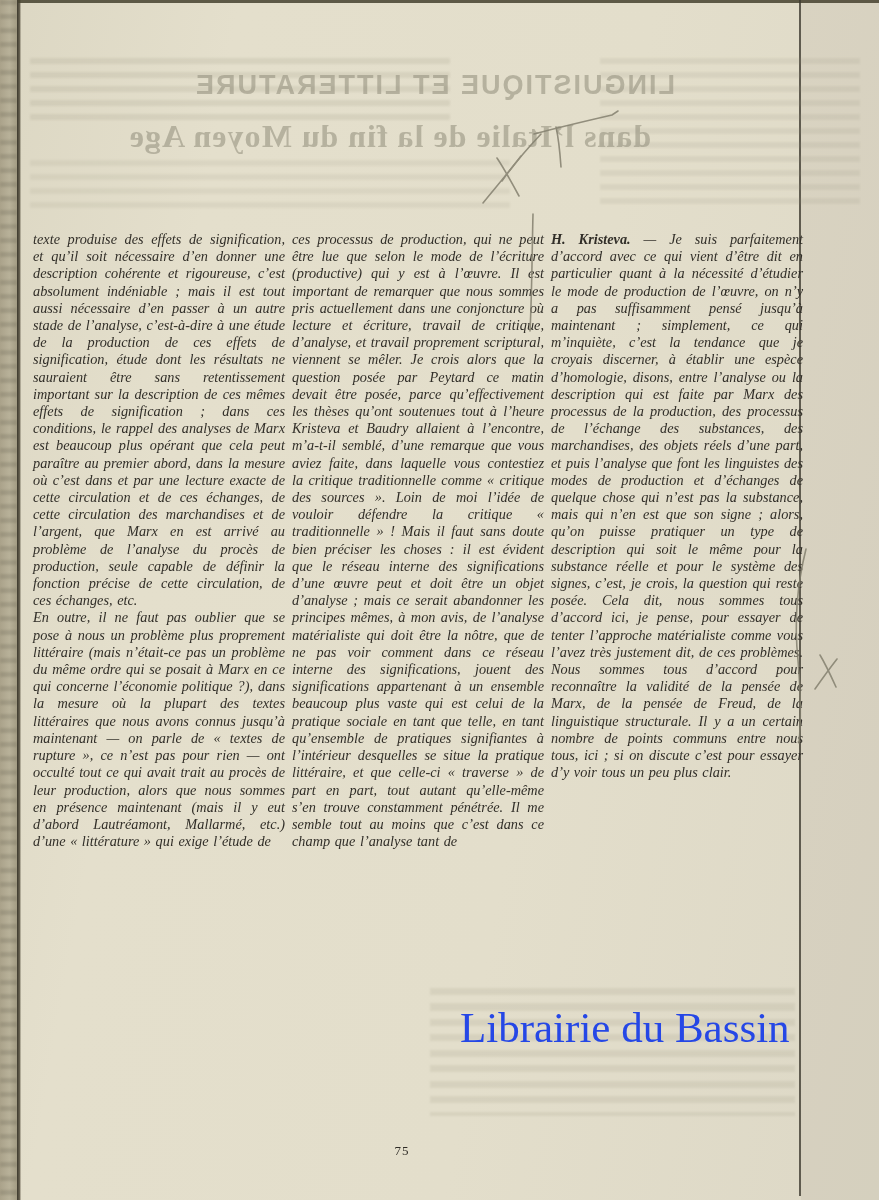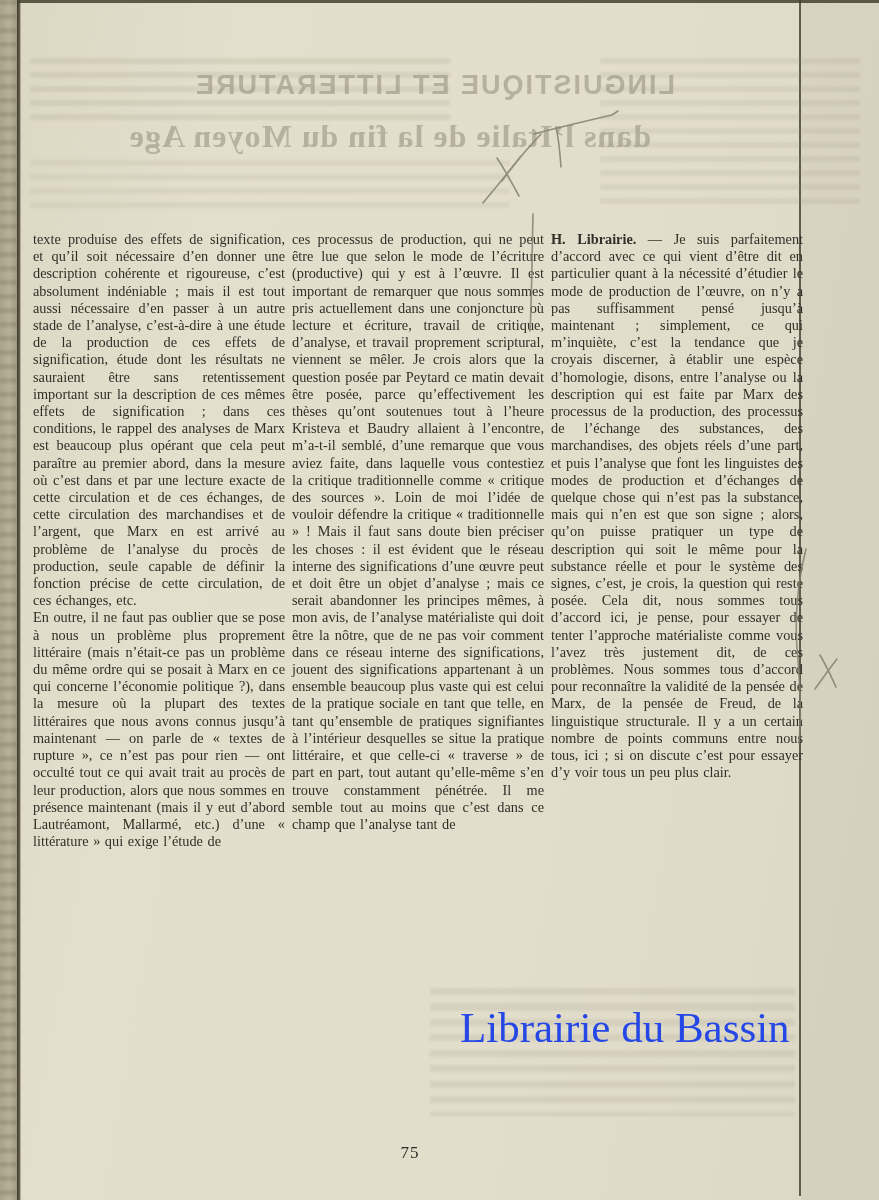--- a/index.html
+++ b/index.html
@@ -32,29 +32,29 @@
   .bleed-top-left{left:30px;top:58px;width:420px;height:70px;opacity:.55;}
   .bleed-top-right{left:600px;top:58px;width:260px;height:150px;opacity:.45;}
   .bleed-top-mid{left:30px;top:160px;width:480px;height:55px;opacity:.4;}
   .bleed-bottom{left:430px;top:988px;width:365px;height:128px;opacity:.5;
     background:repeating-linear-gradient(180deg,rgba(150,145,122,.32) 0 7px,rgba(227,222,203,0) 7px 15.5px);}
 
   
   .columns{position:absolute;left:33px;top:231px;width:770px;display:flex;gap:7px;}
   .col{width:252px;font-size:14.3px;line-height:17.2px;text-align:justify;
     word-spacing:1px;color:#312e28;}
-  .col p{margin:0;}
+  .col p{margin:0;font-style:italic;}
   .speaker{font-weight:bold;}
 
   
   .watermark{position:absolute;left:460px;top:1003px;width:400px;
     font-family:Liberation Serif, serif;font-size:43px;color:#2547e6;
     white-space:nowrap;}
-  .folio{position:absolute;left:360px;top:1143px;width:100px;text-align:center;
-    font-size:17px;letter-spacing:1px;color:#2e2b25;}
+  .folio{position:absolute;left:352px;top:1143px;width:100px;text-align:center;
+    font-size:13px;letter-spacing:1px;color:#2e2b25;}
 
   
   .pencil{position:absolute;left:0;top:0;pointer-events:none;}
 </style>
 </head>
 <body>
 
 <div class="page">
 
   <div class="left-strip">
@@ -76,21 +76,21 @@
   <div class="columns">
     <div class="col">
       <p>texte produise des effets de signification, et qu’il soit nécessaire d’en donner une description cohérente et rigoureuse, c’est absolument indéniable ; mais il est tout aussi nécessaire d’en passer à un autre stade de l’analyse, c’est-à-dire à une étude de la production de ces effets de signification, étude dont les résultats ne sauraient être sans retentissement important sur la description de ces mêmes effets de signification ; dans ces conditions, le rappel des analyses de Marx est beaucoup plus opérant que cela peut paraître au premier abord, dans la mesure où c’est dans et par une lecture exacte de cette circulation et de ces échanges, de cette circulation des marchandises et de l’argent, que Marx en est arrivé au problème de l’analyse du procès de production, seule capable de définir la fonction précise de cette circulation, de ces échanges, etc.</p>
       <p>En outre, il ne faut pas oublier que se pose à nous un problème plus proprement littéraire (mais n’était-ce pas un problème du même ordre qui se posait à Marx en ce qui concerne l’économie politique ?), dans la mesure où la plupart des textes littéraires que nous avons connus jusqu’à maintenant — on parle de « textes de rupture », ce n’est pas pour rien — ont occulté tout ce qui avait trait au procès de leur production, alors que nous sommes en présence maintenant (mais il y eut d’abord Lautréamont, Mallarmé, etc.) d’une « littérature » qui exige l’étude de</p>
     </div>
     <div class="col">
       <p>ces processus de production, qui ne peut être lue que selon le mode de l’écriture (productive) qui y est à l’œuvre. Il est important de remarquer que nous sommes pris actuellement dans une conjoncture où lecture et écriture, travail de critique, d’analyse, et travail proprement scriptural, viennent se mêler. Je crois alors que la question posée par Peytard ce matin devait être posée, parce qu’effectivement les thèses qu’ont soutenues tout à l’heure Kristeva et Baudry allaient à l’encontre, m’a-t-il semblé, d’une remarque que vous aviez faite, dans laquelle vous contestiez la critique traditionnelle comme « critique des sources ». Loin de moi l’idée de vouloir défendre la critique « traditionnelle » ! Mais il faut sans doute bien préciser les choses : il est évident que le réseau interne des significations d’une œuvre peut et doit être un objet d’analyse ; mais ce serait abandonner les principes mêmes, à mon avis, de l’analyse matérialiste qui doit être la nôtre, que de ne pas voir comment dans ce réseau interne des significations, jouent des significations appartenant à un ensemble beaucoup plus vaste qui est celui de la pratique sociale en tant que telle, en tant qu’ensemble de pratiques signifiantes à l’intérieur desquelles se situe la pratique littéraire, et que celle-ci « traverse » de part en part, tout autant qu’elle-même s’en trouve constamment pénétrée. Il me semble tout au moins que c’est dans ce champ que l’analyse tant de</p>
     </div>
     <div class="col">
       <p>
-        <span class="speaker">H. Librairie.</span>
+        <span class="speaker">H. Kristeva.</span>
         <span>— Je suis parfaitement d’accord avec ce qui vient d’être dit en particulier quant à la nécessité d’étudier le mode de production de l’œuvre, on n’y a pas suffisamment pensé jusqu’à maintenant ; simplement, ce qui m’inquiète, c’est la tendance que je croyais discerner, à établir une espèce d’homologie, disons, entre l’analyse ou la description qui est faite par Marx des processus de la production, des processus de l’échange des substances, des marchandises, des objets réels d’une part, et puis l’analyse que font les linguistes des modes de production et d’échanges de quelque chose qui n’est pas la substance, mais qui n’en est que son signe ; alors, qu’on puisse pratiquer un type de description qui soit le même pour la substance réelle et pour le système des signes, c’est, je crois, la question qui reste posée. Cela dit, nous sommes tous d’accord ici, je pense, pour essayer de tenter l’approche matérialiste comme vous l’avez très justement dit, de ces problèmes. Nous sommes tous d’accord pour reconnaître la validité de la pensée de Marx, de la pensée de Freud, de la linguistique structurale. Il y a un certain nombre de points communs entre nous tous, ici ; si on discute c’est pour essayer d’y voir tous un peu plus clair.</span>
       </p>
     </div>
   </div>
 
   <svg class="pencil" width="879" height="1200" viewBox="0 0 879 1200">
     <g fill="none" stroke="#84806f" stroke-width="1.6" stroke-linecap="round" opacity="0.85">
       <path d="M497,158 C505,170 512,183 519,196"></path>
       <path d="M521,156 C509,172 496,187 483,203"></path>
       <path d="M534,134 C560,127 586,121 612,115 L618,111"></path>

